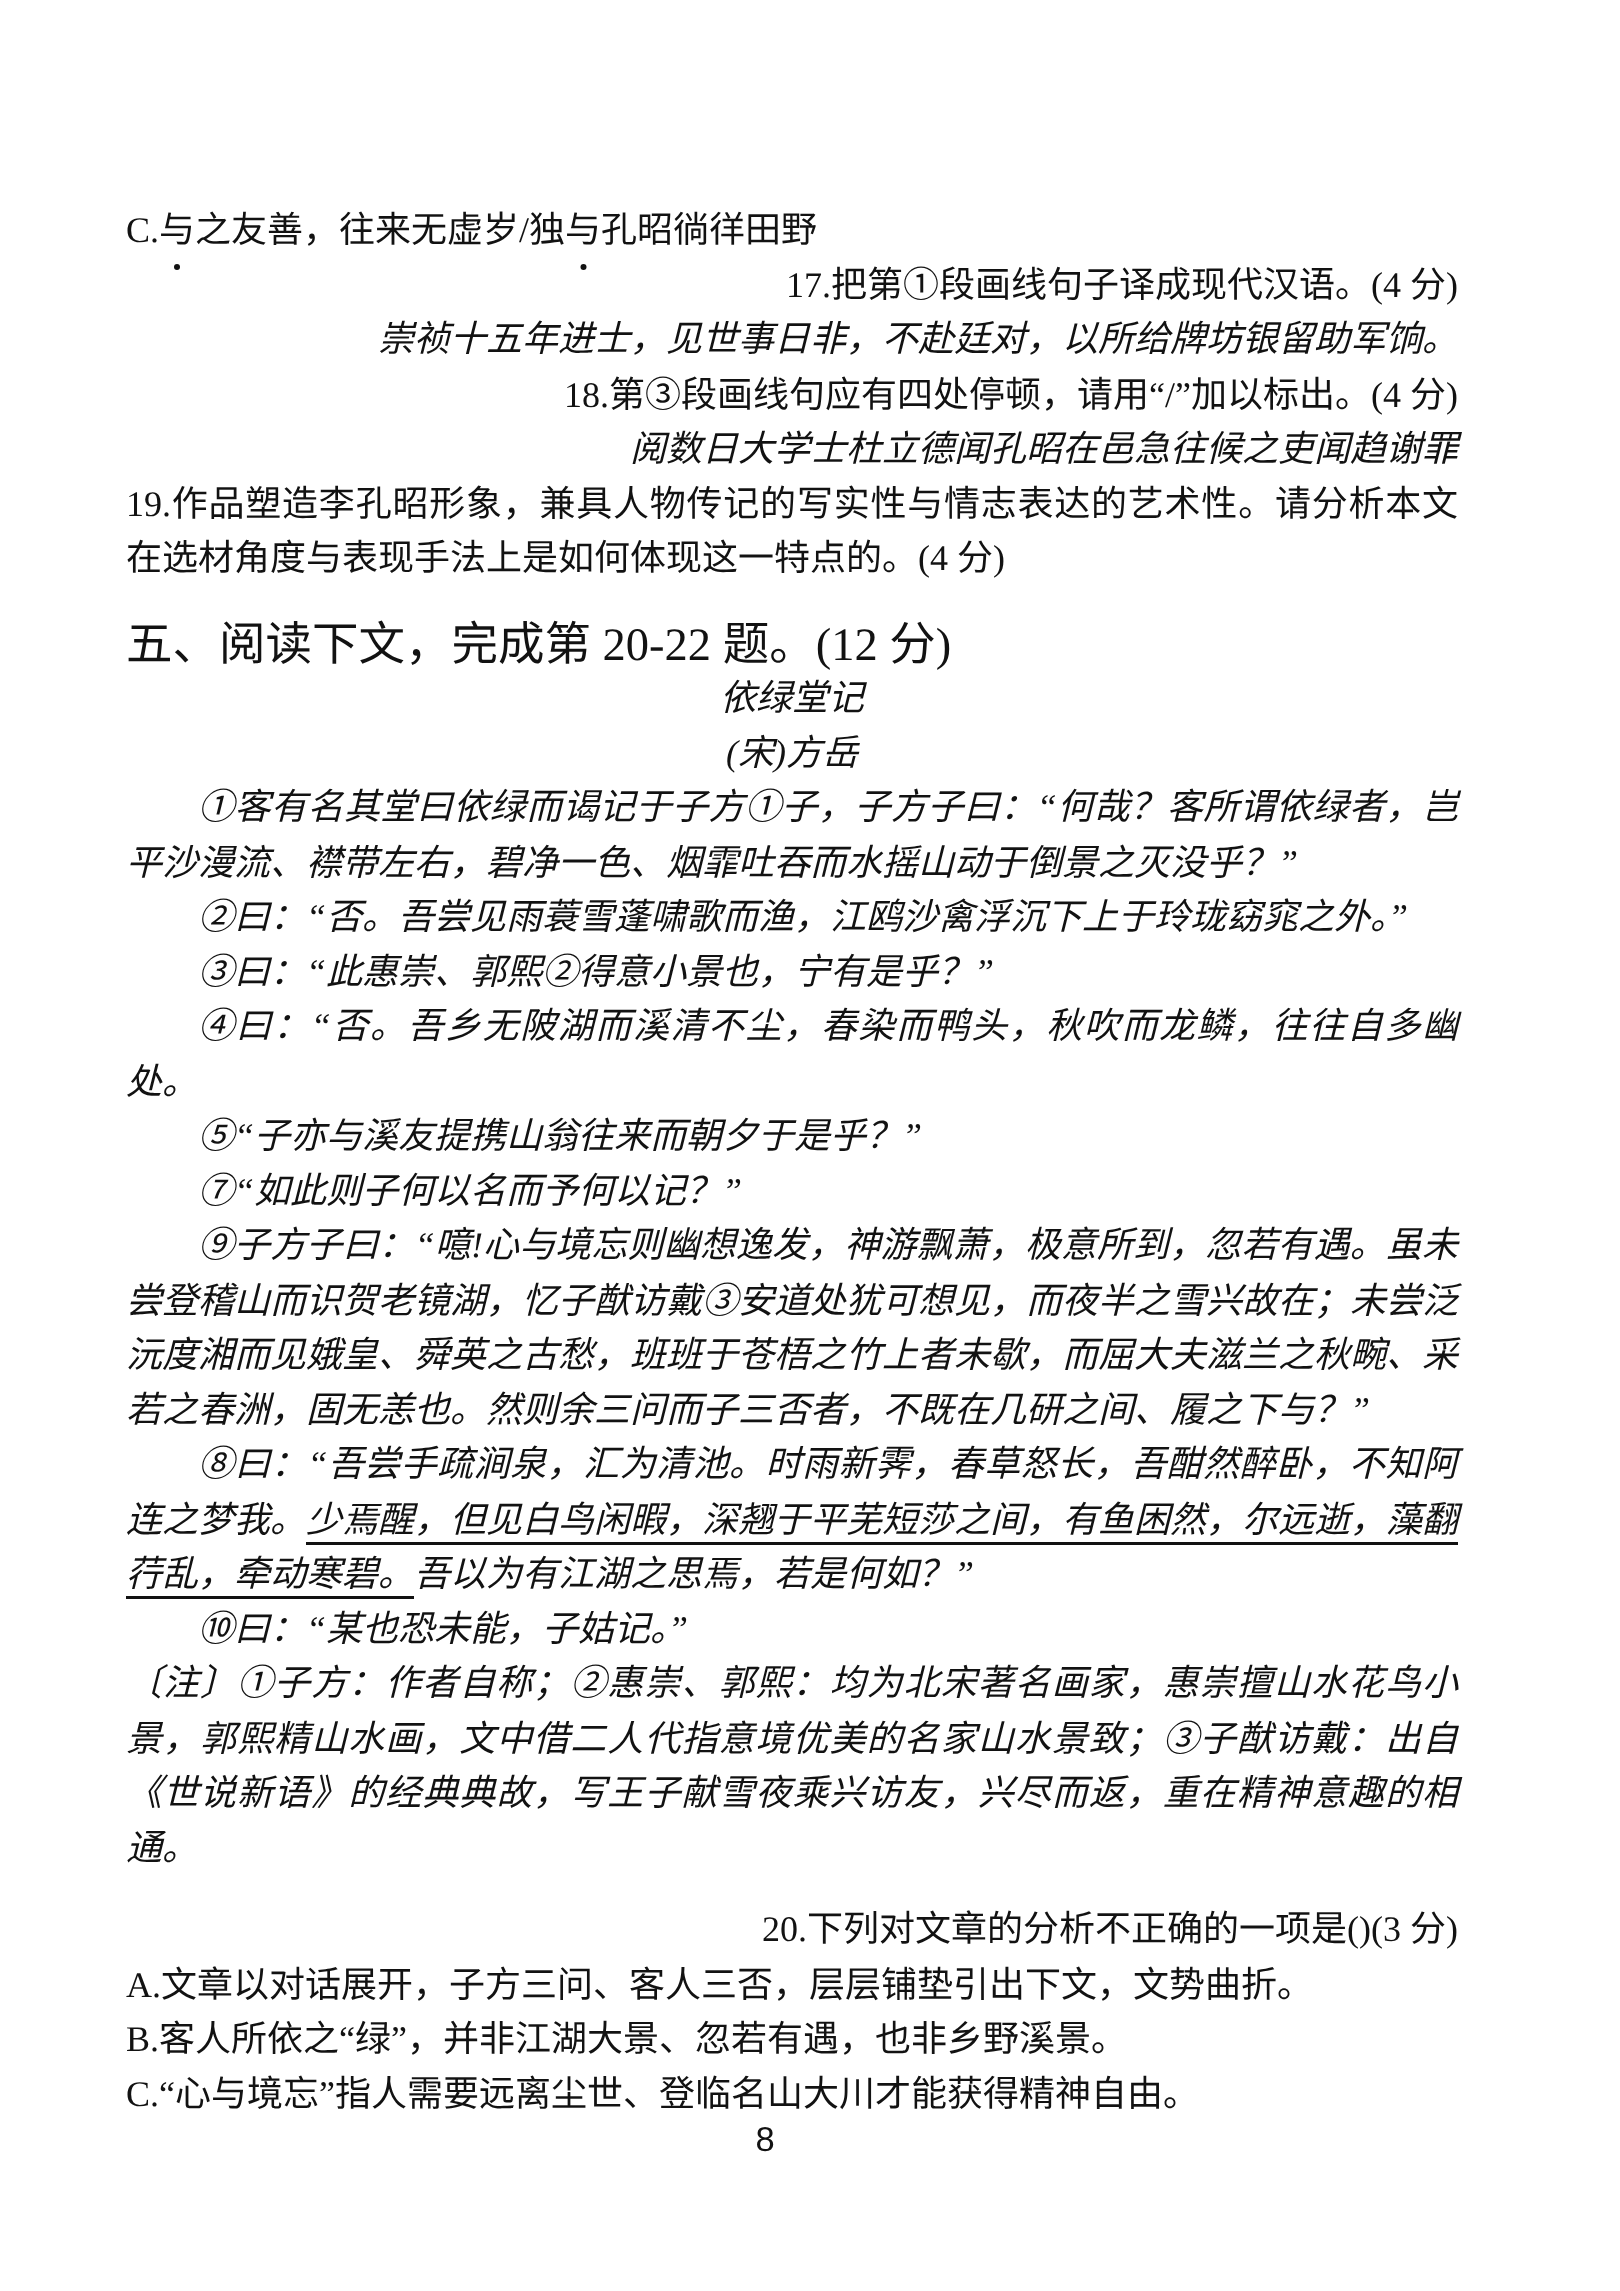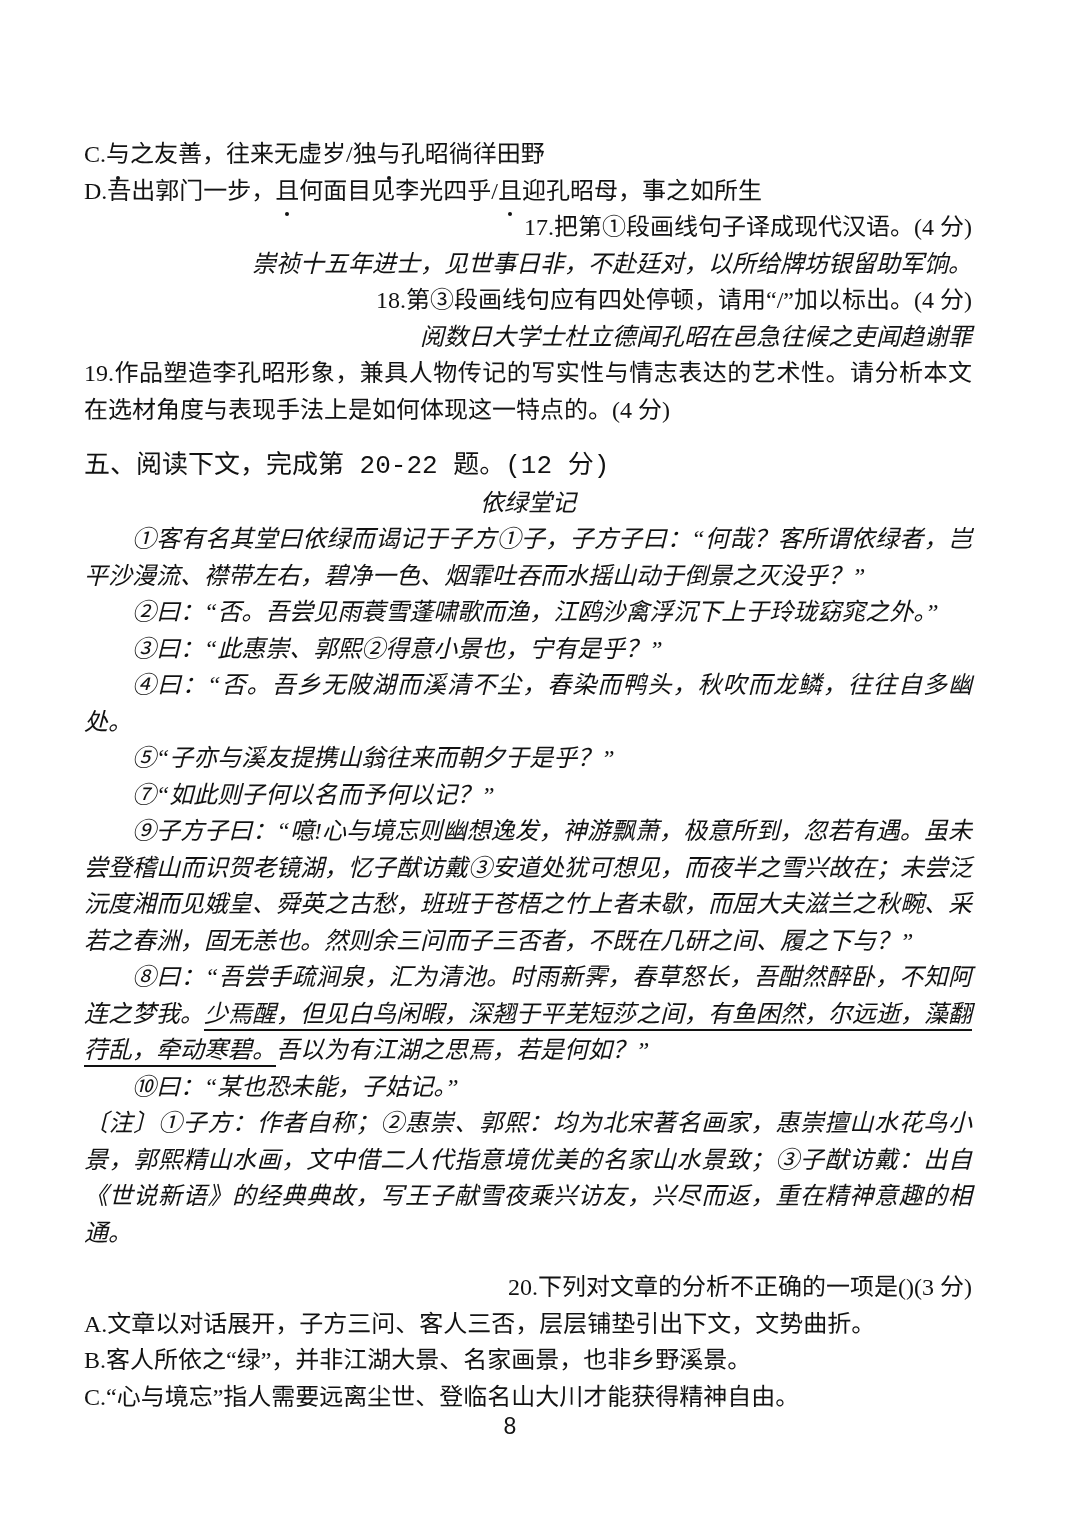--- a/index.html
+++ b/index.html
@@ -37,23 +37,23 @@
   .stem { text-align: right; }
   .stem.just { text-align: justify; }
   
   .option { padding-left: 33px; }
   
   .kai { font-style: italic; text-align: right; }
   
   .quote { padding-left: 20px; }
   
   .section-heading {
-    font-family: Liberation Mono, monospace;
+    font-family: Liberation Serif, serif;
     font-weight: 700;
-    font-size: 26px;
+    font-size: 31px;
     margin-top: 20px !important;
   }
   .center { text-align: center; font-style: italic; }
   
   .para {
     text-indent: 48px;
     text-align: justify;
   }
   .note { text-align: justify; }
   .mt { margin-top: 18px !important; }
@@ -87,49 +87,49 @@
   }
 </style>
 </head>
 <body>
 
 <div class="page">
   <div class="content">
 
     <p class="option"><span>C.</span><span class="emph">与</span><span>之友善，往来无虚岁/独</span><span class="emph">与</span><span>孔昭徜徉田野</span></p>
 
-    <p class="option"><span>D.吾出郭门一步，</span><span class="emph">且</span><span>何面目见李光四乎/</span><span class="emph">且</span><span>迎孔昭母，事之如所生</span></p>
 
     <p class="stem">17.把第①段画线句子译成现代汉语。(4 分)</p>
     <p class="kai quote">崇祯十五年进士，见世事日非，不赴廷对，以所给牌坊银留助军饷。</p>
 
     <p class="stem">18.第③段画线句应有四处停顿，请用“/”加以标出。(4 分)</p>
     <p class="kai quote">阅数日大学士杜立德闻孔昭在邑急往候之吏闻趋谢罪</p>
 
     <p class="stem just">19.作品塑造李孔昭形象，兼具人物传记的写实性与情志表达的艺术性。请分析本文在选材角度与表现手法上是如何体现这一特点的。(4 分)</p>
 
     <h2 class="section-heading">五、阅读下文，完成第 20-22 题。(12 分)</h2>
 
     <p class="center">依绿堂记</p>
+    <p class="center">(宋)方岳</p>
 
     <p class="kai para">①客有名其堂曰依绿而谒记于子方①子，子方子曰：“何哉？客所谓依绿者，岂平沙漫流、襟带左右，碧净一色、烟霏吐吞而水摇山动于倒景之灭没乎？”</p>
     <p class="kai para">②曰：“否。吾尝见雨蓑雪蓬啸歌而渔，江鸥沙禽浮沉下上于玲珑窈窕之外。”</p>
     <p class="kai para">③曰：“此惠崇、郭熙②得意小景也，宁有是乎？”</p>
     <p class="kai para">④曰：“否。吾乡无陂湖而溪清不尘，春染而鸭头，秋吹而龙鳞，往往自多幽处。</p>
     <p class="kai para">⑤“子亦与溪友提携山翁往来而朝夕于是乎？”</p>
     <p class="kai para">⑦“如此则子何以名而予何以记？”</p>
 
     <p class="kai para">⑨子方子曰：“噫!心与境忘则幽想逸发，神游飘萧，极意所到，忽若有遇。虽未尝登稽山而识贺老镜湖，忆子猷访戴③安道处犹可想见，而夜半之雪兴故在；未尝泛沅度湘而见娥皇、舜英之古愁，班班于苍梧之竹上者未歇，而屈大夫滋兰之秋畹、采若之春洲，固无恙也。然则余三问而子三否者，不既在几研之间、履之下与？”</p>
 
     <p class="kai para"><span>⑧曰：“吾尝手疏涧泉，汇为清池。时雨新霁，春草怒长，吾酣然醉卧，不知阿连之梦我。</span><span class="ul">少焉醒，但见白鸟闲暇，深翘于平芜短莎之间，有鱼困然，尔远逝，藻翻荇乱，牵动寒碧。</span><span>吾以为有江湖之思焉，若是何如？”</span></p>
     <p class="kai para">⑩曰：“某也恐未能，子姑记。”</p>
 
     <p class="kai note">〔注〕①子方：作者自称；②惠崇、郭熙：均为北宋著名画家，惠崇擅山水花鸟小景，郭熙精山水画，文中借二人代指意境优美的名家山水景致；③子猷访戴：出自《世说新语》的经典典故，写王子献雪夜乘兴访友，兴尽而返，重在精神意趣的相通。</p>
 
     <p class="stem mt">20.下列对文章的分析不正确的一项是()(3 分)</p>
     <p class="option">A.文章以对话展开，子方三问、客人三否，层层铺垫引出下文，文势曲折。</p>
-    <p class="option">B.客人所依之“绿”，并非江湖大景、名家画景，也非乡野溪景。</p>
+    <p class="option">B.客人所依之“绿”，并非江湖大景、忽若有遇，也非乡野溪景。</p>
     <p class="option">C.“心与境忘”指人需要远离尘世、登临名山大川才能获得精神自由。</p>
 
   </div>
 
   <div class="page-number">8</div>
 </div>
 
 </body></html>

